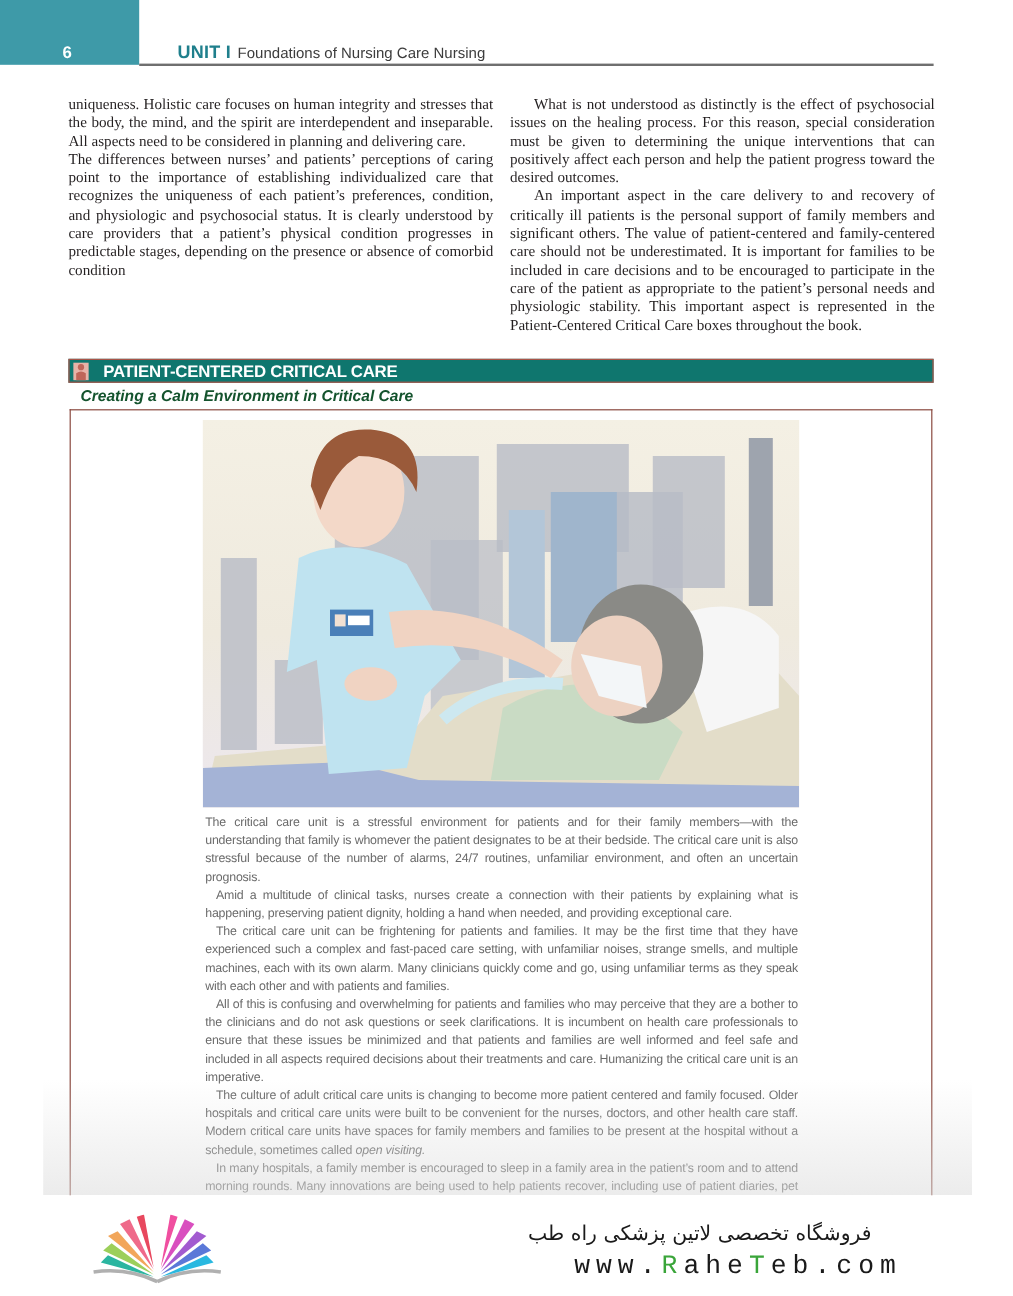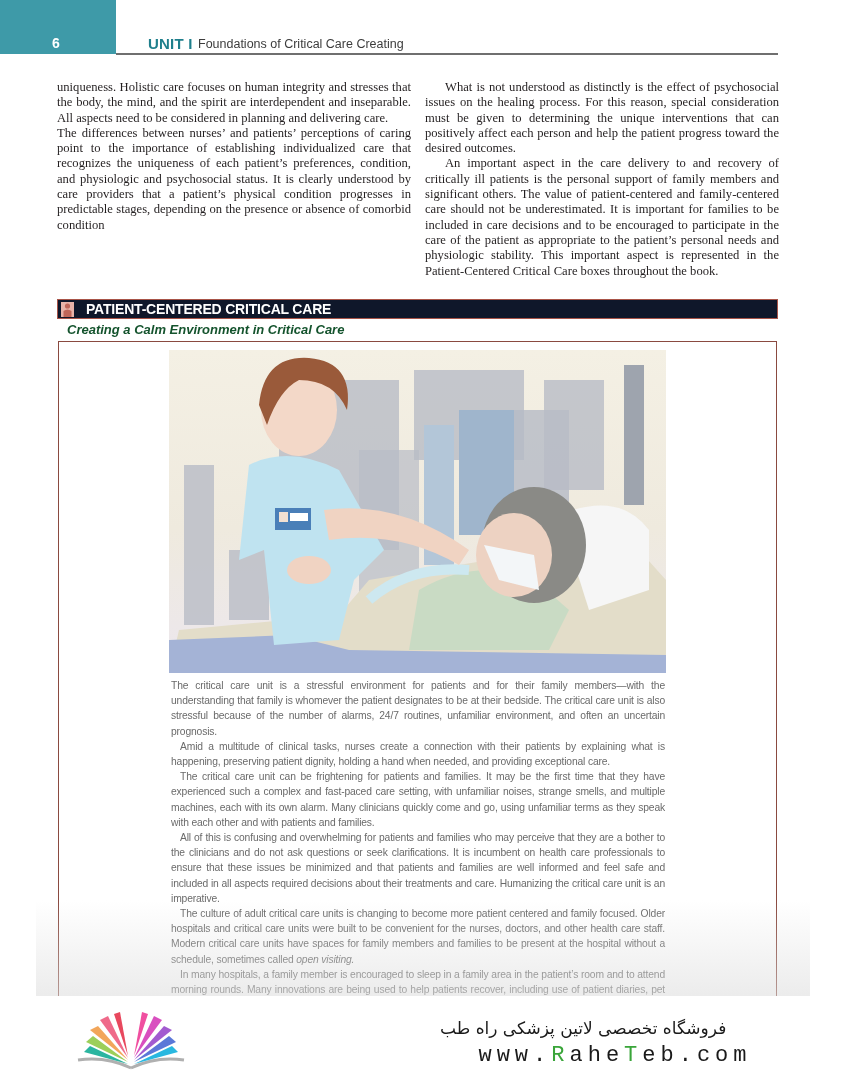--- a/index.html
+++ b/index.html
@@ -15,21 +15,21 @@
 
   
   .col { position: absolute; top: 80px; width: 354px; font-size: 12.6px; line-height: 15.3px; text-align: justify; color: #231f20; }
   .col-left { left: 57px; }
   .col-right { left: 425px; }
   .col p { margin: 0; }
   .col p.indent { text-indent: 20px; }
   .subhead { font-family: "Liberation Sans", sans-serif; font-size: 13.5px; font-weight: bold; color: #244a72; margin: 12px 0 1px 0; letter-spacing: 0.1px; }
 
   
-  .box-bar { position: absolute; left: 57px; top: 299px; width: 721px; height: 20px; background: #0f172a; border: 1px solid #a85448; }
+  .box-bar { position: absolute; left: 57px; top: 299px; width: 721px; height: 20px; background: #0f766e; border: 1px solid #a85448; }
   .box-bar-icon { position: absolute; left: 3px; top: 2px; width: 13px; height: 15px; }
   .box-bar-title { position: absolute; left: 28px; top: 1px; font-family: "Liberation Sans", sans-serif; font-weight: bold; font-size: 14px; color: #ffffff; letter-spacing: -0.2px; }
   .box-subtitle { position: absolute; left: 67px; top: 322px; font-family: "Liberation Sans", sans-serif; font-style: italic; font-weight: bold; font-size: 13px; color: #14532d; }
 
   .box-frame { position: absolute; left: 58px; top: 341px; width: 719px; height: 700px; border: 1.5px solid #8a4a40; border-bottom: none; }
 
   
   .illus { position: absolute; left: 169px; top: 350px; width: 497px; height: 323px; background: linear-gradient(180deg, #f4f0e4 0%, #efeade 55%, #ece7ee 100%); overflow: hidden; }
 
   
@@ -47,21 +47,21 @@
   .footer-fa { position: absolute; left: 440px; top: 1018px; width: 350px; text-align: left; font-family: "DejaVu Sans", sans-serif; font-size: 17px; color: #1a1a1a; direction: rtl; }
   .footer-url { position: absolute; left: 440px; top: 1043px; width: 350px; text-align: center; font-family: Liberation Mono, monospace; font-size: 22px; letter-spacing: 5px; color: #1a1a1a; }
   .footer-url .g { color: #3aa53a; }
 </style>
 </head>
 <body>
 
 <div class="hdr-tab"></div>
 <div class="hdr-pagenum">6</div>
 <div class="hdr-unit">UNIT I</div>
-<div class="hdr-title">Foundations of Critical Care Creating</div>
+<div class="hdr-title">Foundations of Nursing Care Nursing</div>
 <div class="hdr-rule"></div>
 
 <div class="col col-left">
   <p>uniqueness. Holistic care focuses on human integrity and stresses that the body, the mind, and the spirit are interdependent and inseparable. All aspects need to be considered in planning and delivering care.</p>
   <p>The differences between nurses’ and patients’ perceptions of caring point to the importance of establishing individualized care that recognizes the uniqueness of each patient’s preferences, condition, and physiologic and psychosocial status. It is clearly understood by care providers that a patient’s physical condition progresses in predictable stages, depending on the presence or absence of comorbid condition</p>
 </div>
 
 <div class="col col-right">
   <p class="indent">What is not understood as distinctly is the effect of psychosocial issues on the healing process. For this reason, special consideration must be given to determining the unique interventions that can positively affect each person and help the patient progress toward the desired outcomes.</p>
   <p class="indent">An important aspect in the care delivery to and recovery of critically ill patients is the personal support of family members and significant others. The value of patient-centered and family-centered care should not be underestimated. It is important for families to be included in care decisions and to be encouraged to participate in the care of the patient as appropriate to the patient’s personal needs and physiologic stability. This important aspect is represented in the Patient-Centered Critical Care boxes throughout the book.</p>

